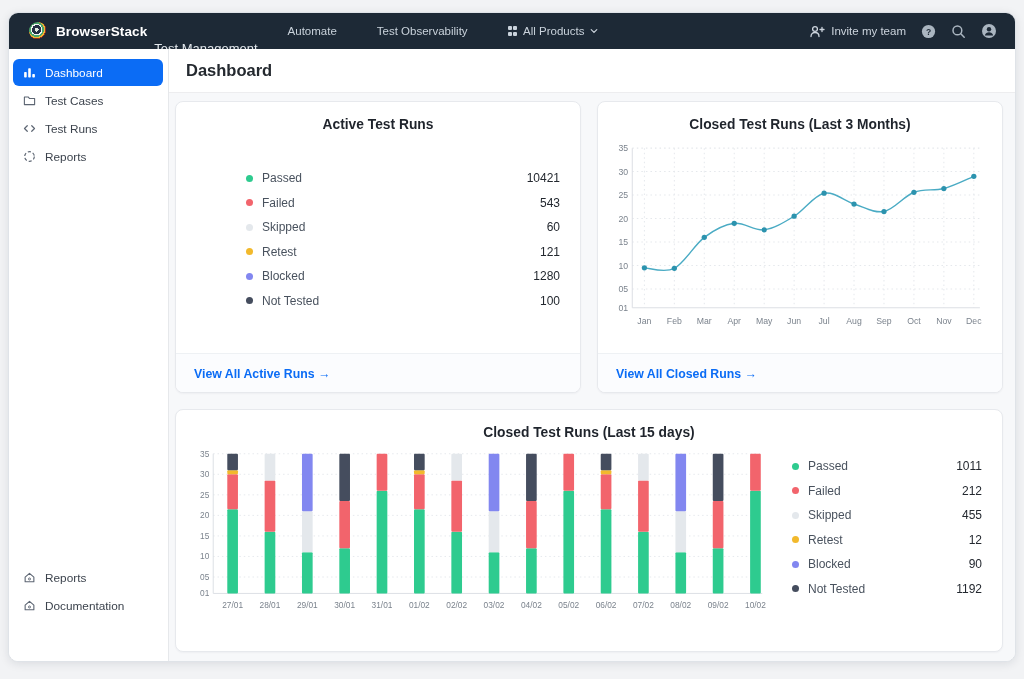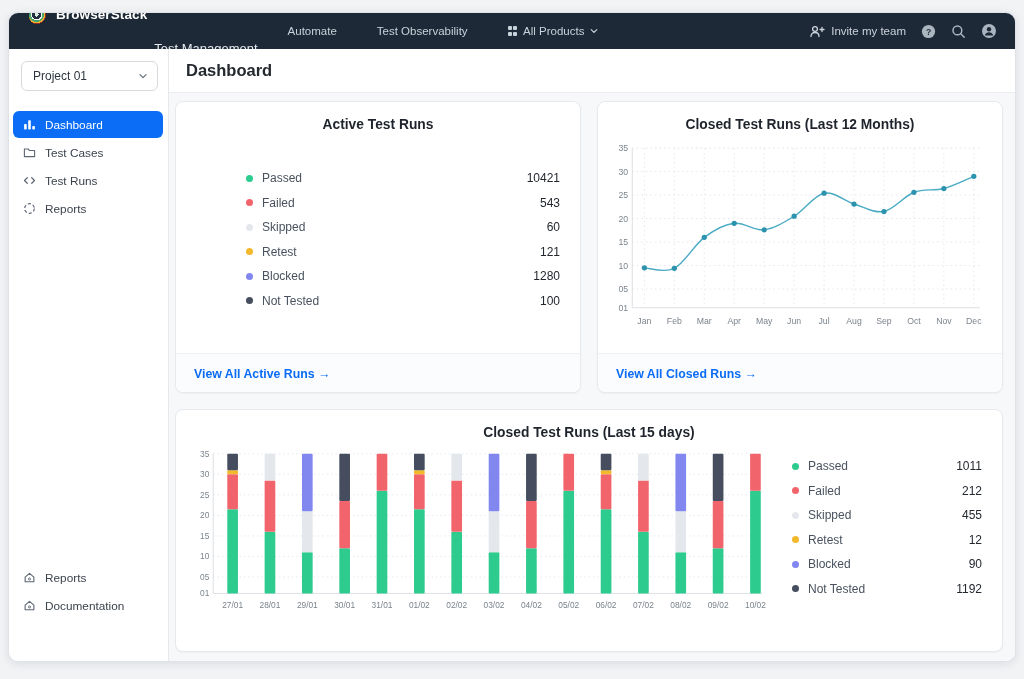--- a/index.html
+++ b/index.html
@@ -5,21 +5,21 @@
   * { margin:0; padding:0; box-sizing:border-box; }
   html,body { width:1024px; height:679px; }
   body { background:#f2f3f5; font-family:"Liberation Sans", sans-serif; position:relative; overflow:hidden; }
 
   .window { position:absolute; left:8px; top:12px; width:1008px; height:650px;
     background:#fff; border:1px solid #dfe3e8; border-radius:10px; overflow:hidden;
     box-shadow:0 2px 10px rgba(20,30,45,.10); display:flex; flex-direction:column; }
 
   
   .topnav { height:36px; background:#1d2936; display:flex; align-items:center; padding:0 18px 0 20px; flex:0 0 auto; }
-  .nav-left { display:flex; }
+  .nav-left { display:flex; align-items:center; }
   .logo { width:18px; height:18px; border-radius:50%; margin-right:9px;
     background:radial-gradient(circle at 42% 42%, #dfeadf 0 2px, #253043 2px 4.5px, #f3f6f3 4.5px 5.8px, #4da66a 5.8px 7.4px, #f3b431 7.4px 8.6px, #8f2e22 8.6px 9.6px, transparent 9.6px); }
   .brand { color:#fff; font-weight:700; font-size:13.5px; letter-spacing:.1px; }
   .product { color:#e4e9ee; font-size:13px; margin-left:7px;margin-top:34px; }
   .nav-links { display:flex; align-items:center; margin-left:30px; gap:40px; }
   .nav-links a { color:#c9d2db; font-size:11.5px; text-decoration:none; display:flex; align-items:center; gap:6px; cursor:pointer; }
   .grid-icon { display:inline-grid; grid-template-columns:4px 4px; gap:1.5px; }
   .grid-icon i { width:4px; height:4px; background:#c9d2db; border-radius:1px; display:block; }
   .chev { width:8px; height:8px; display:inline-block; }
   .nav-right { margin-left:auto; display:flex; align-items:center; gap:15px; }
@@ -141,26 +141,20 @@
           <circle cx="8" cy="6.3" r="2.2" fill="#1d2936"></circle>
           <path d="M3.8 12.6 c0.6-2.4 2.3-3.3 4.2-3.3 s3.6 0.9 4.2 3.3" fill="#1d2936"></path>
         </svg>
       </div>
     </div>
   </header>
 
   <div class="app-body">
 
     <aside class="sidebar">
-      <div class="project-select">
-        <span>Project 01</span>
-        <svg width="10" height="10" viewBox="0 0 10 10">
-            <path d="M2 3.6 L5 6.6 L8 3.6" fill="none" stroke="#6e7781" stroke-width="1.3" stroke-linecap="round"></path>
-          </svg>
-      </div>
       <nav class="side-nav">
         <div class="side-item active">
           <svg width="13" height="13" viewBox="0 0 14 14">
             <rect x="1.2" y="6.5" width="2.8" height="6" rx="0.8" fill="currentColor"></rect>
             <rect x="5.6" y="2.5" width="2.8" height="10" rx="0.8" fill="currentColor"></rect>
             <rect x="10" y="8.5" width="2.8" height="4" rx="0.8" fill="currentColor"></rect>
           </svg>
           <span>Dashboard</span>
         </div>
         <div class="side-item">
@@ -244,21 +238,21 @@
                     <span class="leg-value">100</span>
                   </div>
                 </div>
             </div>
             <div class="card-footer">
               <a>View All Active Runs →</a>
             </div>
           </section>
 
           <section class="card card-half">
-            <h2>Closed Test Runs (Last 12 Months)</h2>
+            <h2>Closed Test Runs (Last 3 Months)</h2>
             <div class="line-body">
               <svg id="line-chart" viewBox="0 0 378 196">
                   <line x1="24" y1="12" x2="368" y2="12" class="gridline"></line>
                   <text x="20" y="15" text-anchor="end" class="tick">35</text>
                   <line x1="24" y1="35.235294117647044" x2="368" y2="35.235294117647044" class="gridline"></line>
                   <text x="20" y="38.235294117647044" text-anchor="end" class="tick">30</text>
                   <line x1="24" y1="58.470588235294116" x2="368" y2="58.470588235294116" class="gridline"></line>
                   <text x="20" y="61.470588235294116" text-anchor="end" class="tick">25</text>
                   <line x1="24" y1="81.70588235294117" x2="368" y2="81.70588235294117" class="gridline"></line>
                   <text x="20" y="84.70588235294117" text-anchor="end" class="tick">20</text>

